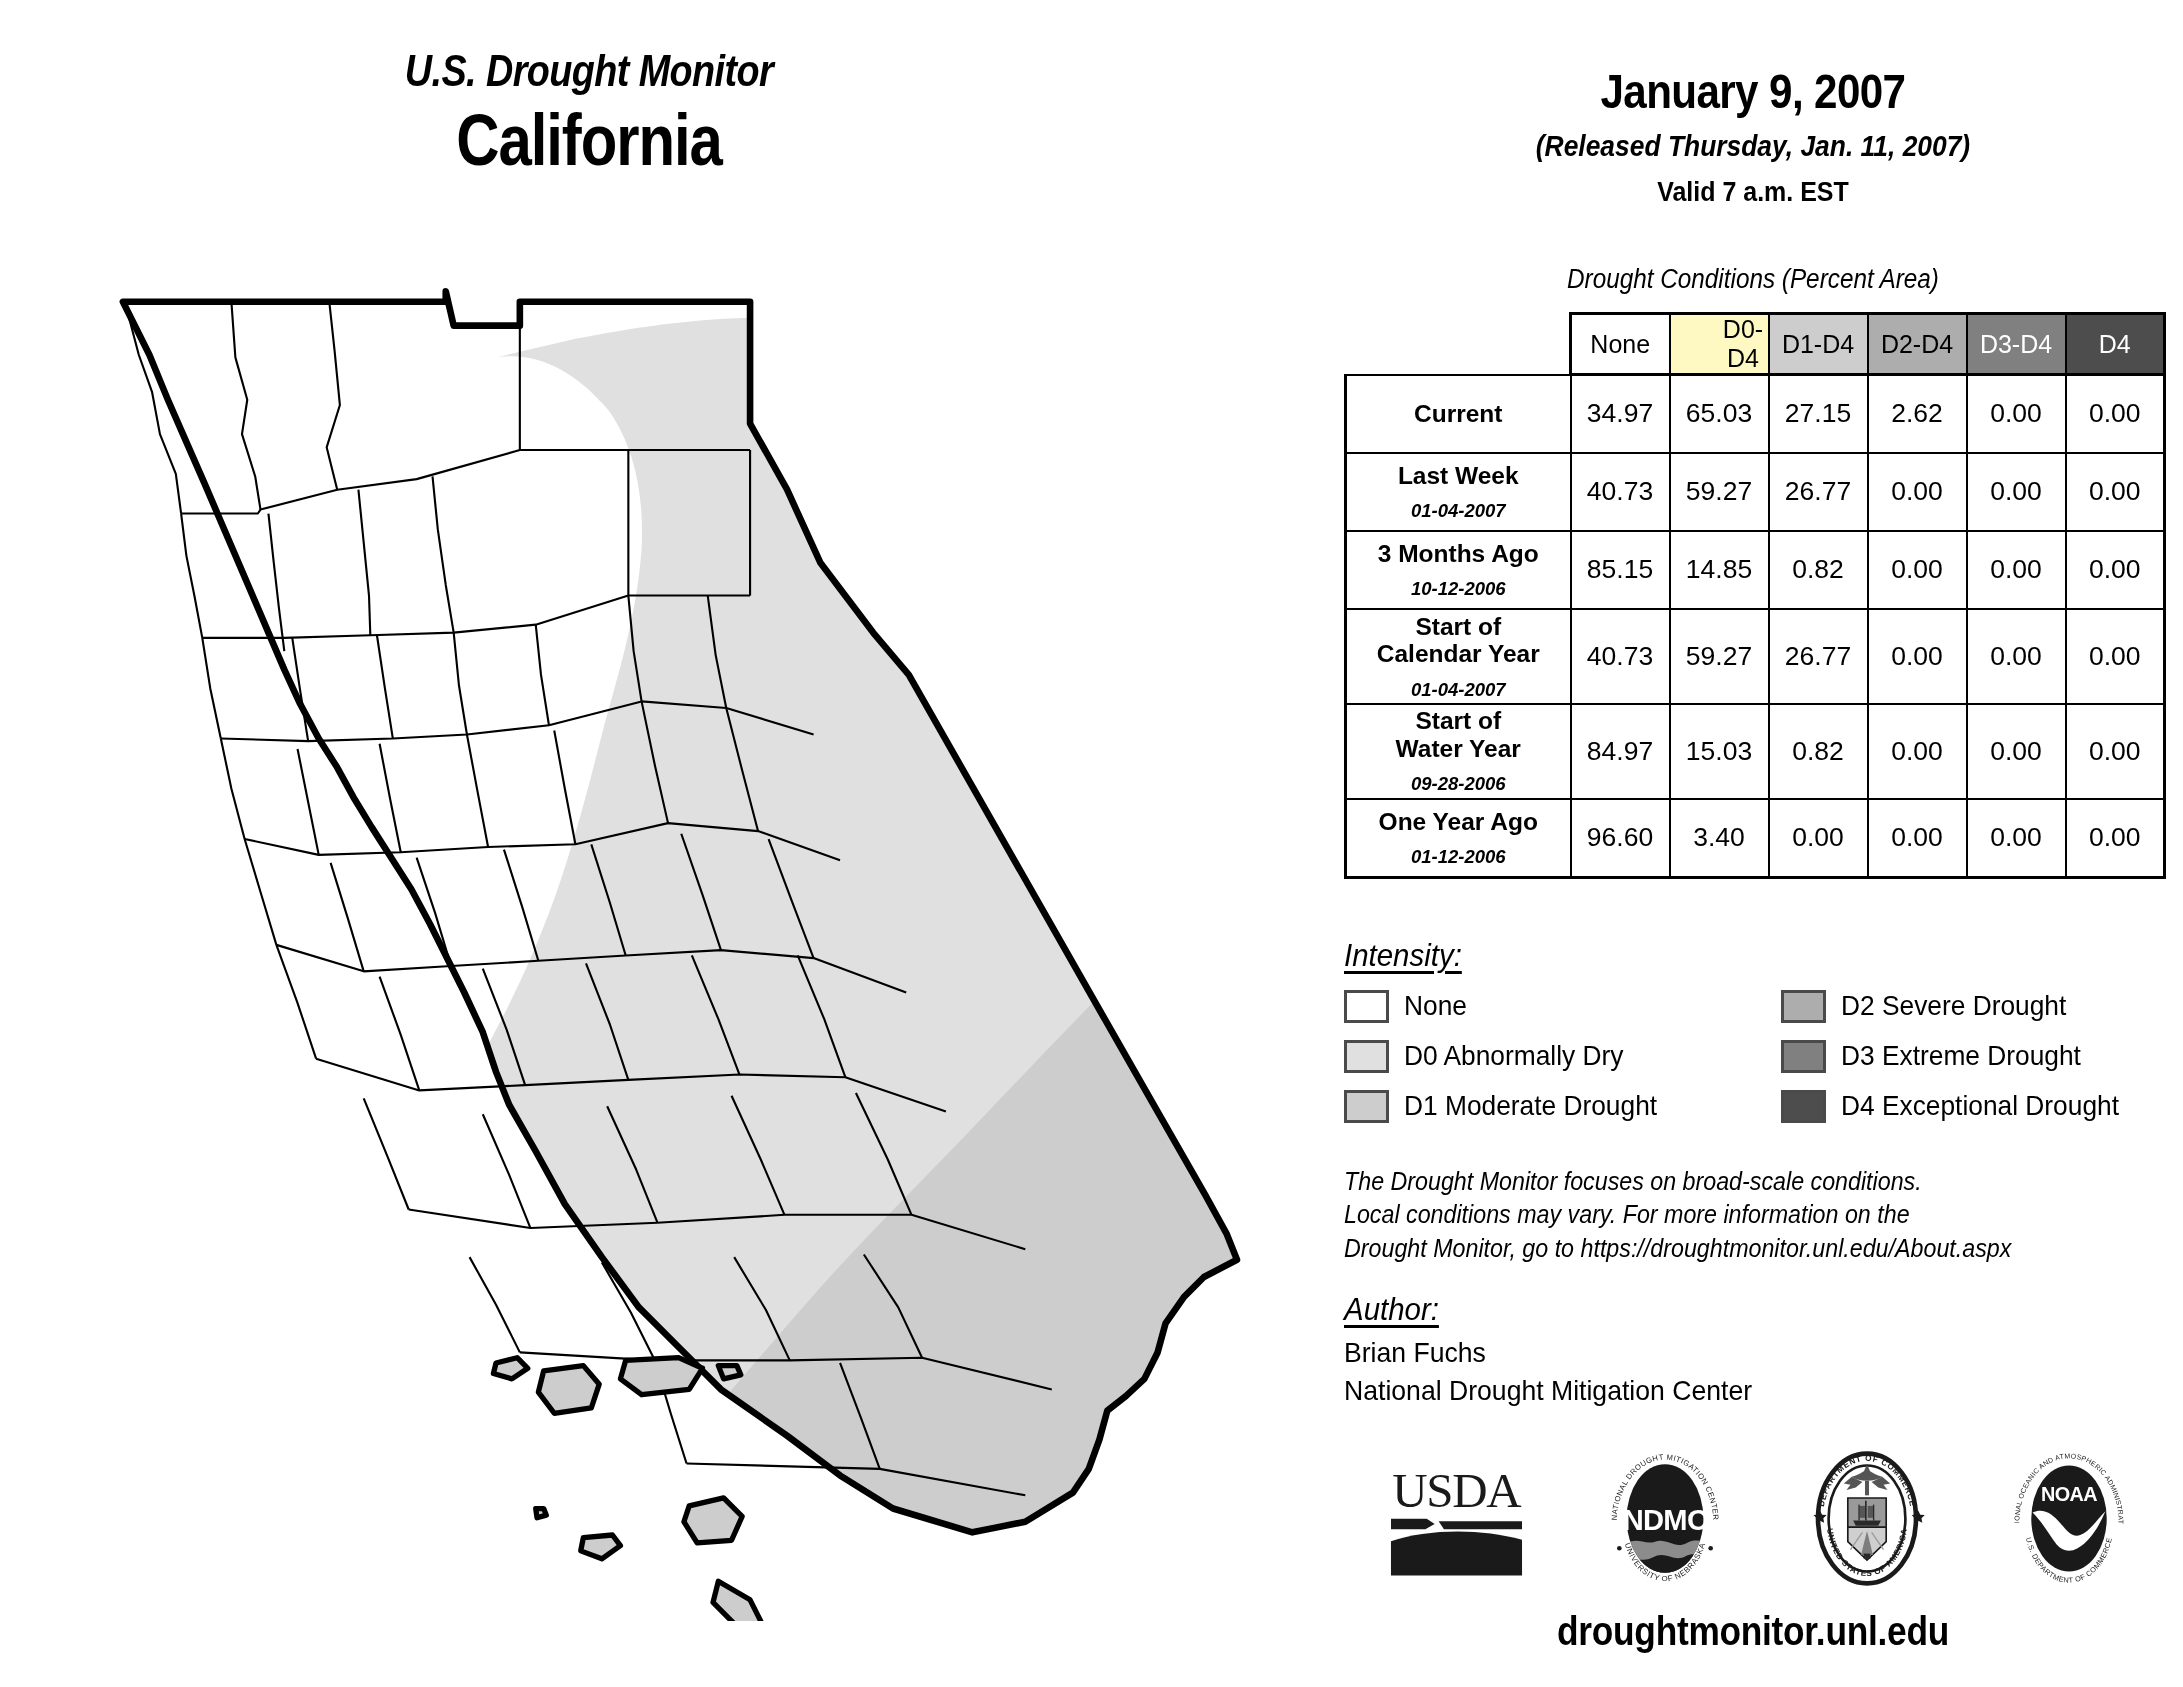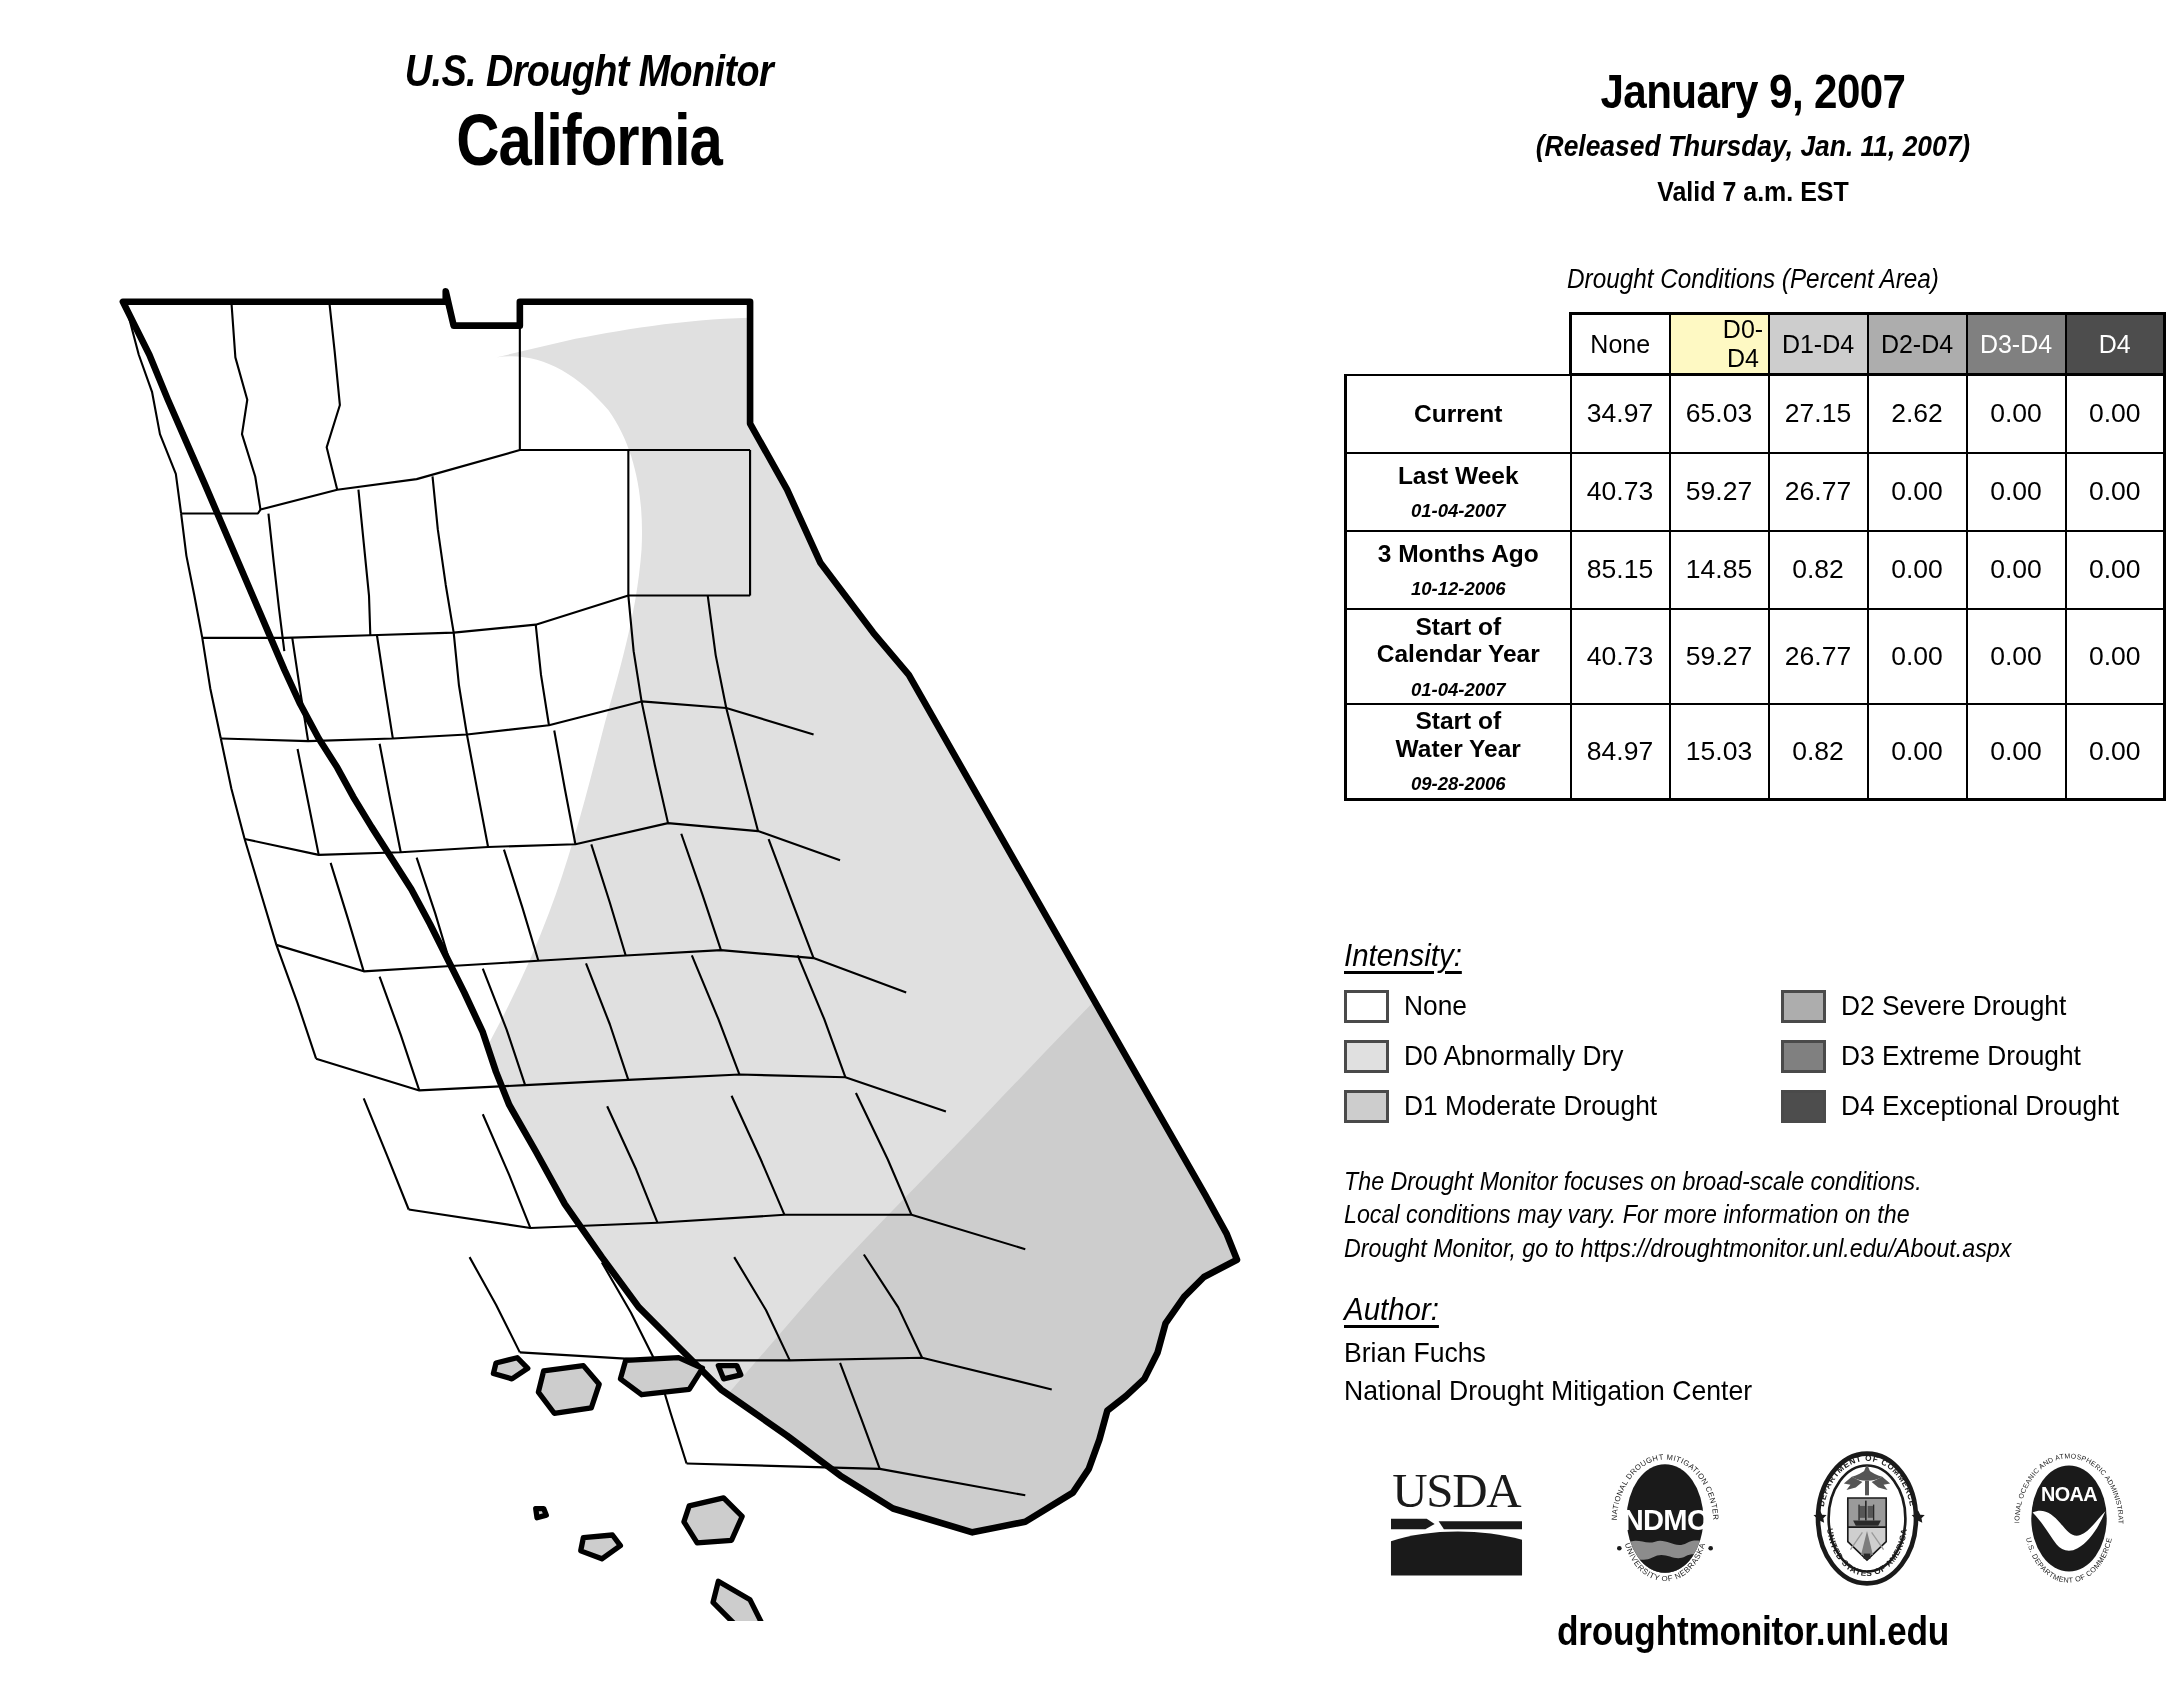--- a/index.html
+++ b/index.html
@@ -490,20 +490,29 @@
         </tr>
         <tr>
           <td class="rowlabel"><span>Start of<br>Water Year</span><span class="rl-date">09-28-2006</span></td>
           <td class="val">84.97</td>
           <td class="val">15.03</td>
           <td class="val">0.82</td>
           <td class="val">0.00</td>
           <td class="val">0.00</td>
           <td class="lastval">0.00</td>
         </tr>
+        <tr>
+          <td class="rowlabel"><span>One Year Ago</span><span class="rl-date">01-12-2006</span></td>
+          <td class="val">96.60</td>
+          <td class="val">3.40</td>
+          <td class="val">0.00</td>
+          <td class="val">0.00</td>
+          <td class="val">0.00</td>
+          <td class="lastval">0.00</td>
+        </tr>
       </tbody>
   </table>
 
   <div id="intensity-head">Intensity:</div>
   <div id="legend-grid">
       <div class="leg-item">
         <div class="leg-swatch" style="background: rgb(255, 255, 255);"></div>
         <div class="leg-label">None</div>
       </div>
       <div class="leg-item">

